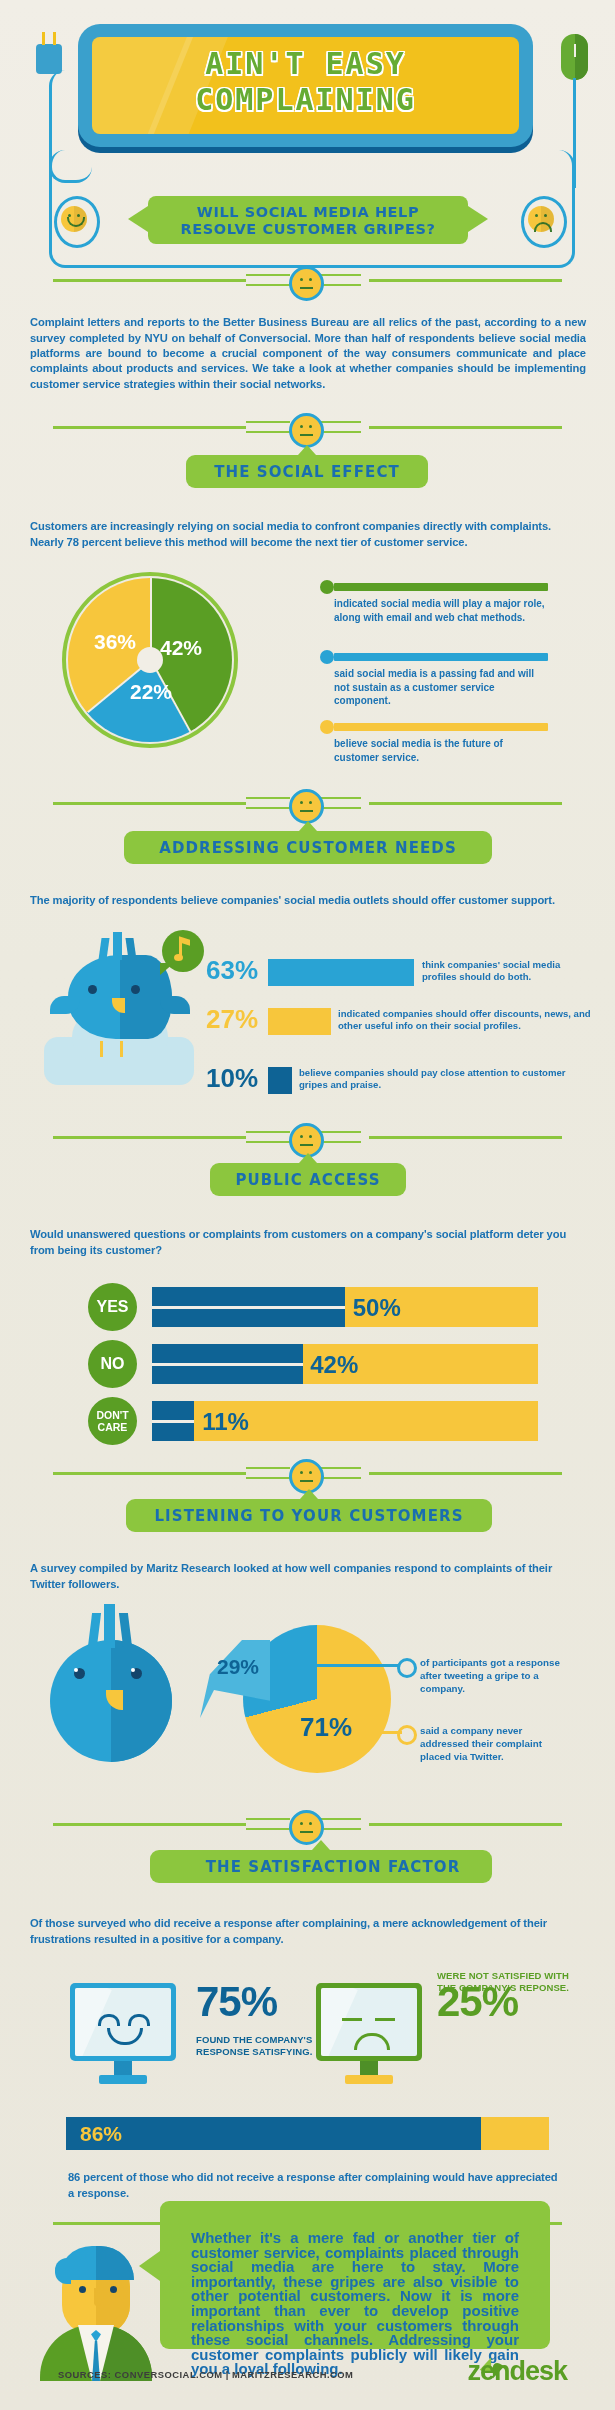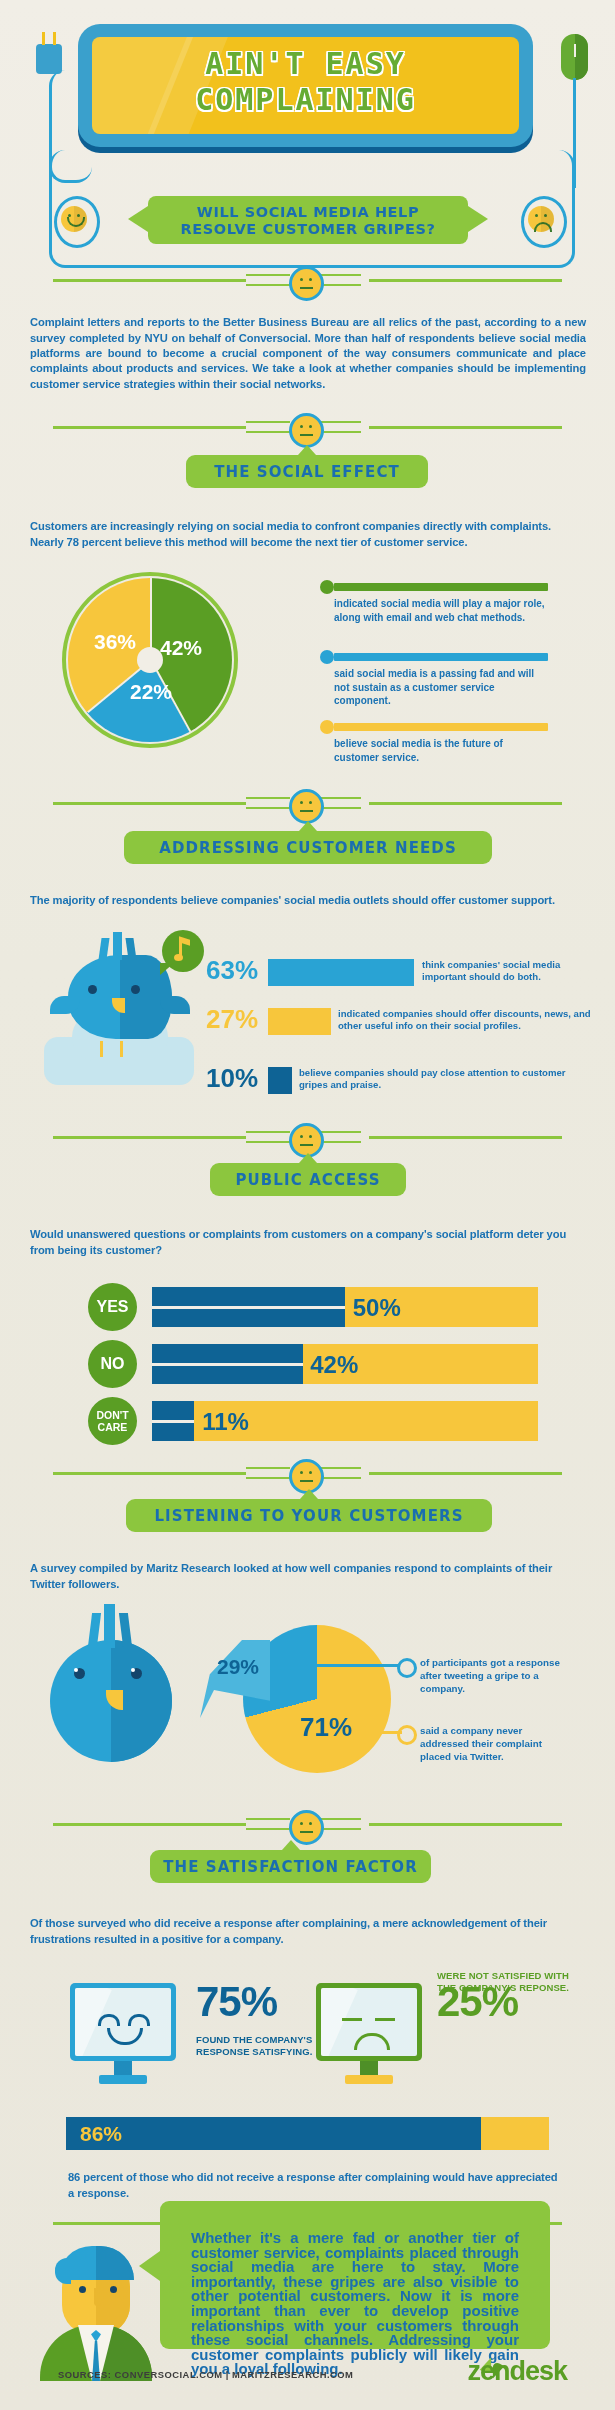--- a/index.html
+++ b/index.html
@@ -333,21 +333,21 @@
   <div style="position:absolute;left:162px;top:930px;width:42px;height:42px;border-radius:50%;background:#5a9e24;"></div>
   <div style="position:absolute;left:160px;top:963px;width:0;height:0;border-top:12px solid #5a9e24;border-right:14px solid transparent;"></div>
   <div style="position:absolute;left:179px;top:938px;width:3px;height:20px;background:#f7c63c;"></div>
   <div style="position:absolute;left:179px;top:938px;width:11px;height:6px;background:#f7c63c;transform:skewY(18deg);"></div>
   <div style="position:absolute;left:174px;top:954px;width:9px;height:7px;border-radius:50%;background:#f7c63c;"></div>
 
   <div class="birdbars">
     <div class="row" style="left:206px;top:955px;width:360px;">
       <div class="pct" style="left:0;top:0;color:#29a3d4;font-size:26px;">63%</div>
       <div class="bar" style="left:62px;top:4px;width:146px;background:#29a3d4;"></div>
-      <div class="txt" style="left:216px;top:4px;width:156px;">think companies' social media important should do both.</div>
+      <div class="txt" style="left:216px;top:4px;width:156px;">think companies' social media profiles should do both.</div>
     </div>
     <div class="row" style="left:206px;top:1004px;width:380px;">
       <div class="pct" style="left:0;top:0;color:#f7c63c;font-size:26px;">27%</div>
       <div class="bar" style="left:62px;top:4px;width:63px;background:#f7c63c;"></div>
       <div class="txt" style="left:132px;top:4px;width:262px;">indicated companies should offer discounts, news, and other useful info on their social profiles.</div>
     </div>
     <div class="row" style="left:206px;top:1063px;width:380px;">
       <div class="pct" style="left:0;top:0;color:#0e6395;font-size:26px;text-align:right;">10%</div>
       <div class="bar" style="left:62px;top:4px;width:24px;background:#0e6395;"></div>
       <div class="txt" style="left:93px;top:4px;width:290px;">believe companies should pay close attention to customer gripes and praise.</div>
@@ -453,21 +453,21 @@
     <div class="tick" style="left:246px;top:21px;width:44px;"></div>
     <div class="tick" style="left:317px;top:11px;width:44px;"></div>
     <div class="tick" style="left:317px;top:21px;width:44px;"></div>
     <div class="dface">
         <div class="e" style="left:8px;"></div>
         <div class="e" style="left:17px;"></div>
         <div class="m"></div>
       </div>
   </div>
 
-  <div class="pill" style="left:150px;top:1850px;width:281px;">THE SATISFACTION FACTOR</div>
+  <div class="pill" style="left:150px;top:1850px;width:318px;padding-left:24px;">THE SATISFACTION FACTOR</div>
 
   <p class="para" style="left:30px;top:1905px;width:530px;text-align:left;">Of those surveyed who did receive a response after complaining, a mere acknowledgement of their frustrations resulted in a positive for a company.</p>
 
   <div class="mon" style="left:70px;top:1983px;background:#29a3d4;">
     <div class="screen">
       <div style="position:absolute;left:-20px;top:-10px;width:36px;height:110px;background:rgba(255,255,255,.5);transform:rotate(24deg);"></div>
       <div style="position:absolute;left:23px;top:26px;width:16px;height:9px;border:3px solid #0e6395;border-bottom:none;border-radius:10px 10px 0 0;"></div>
       <div style="position:absolute;left:53px;top:26px;width:16px;height:9px;border:3px solid #0e6395;border-bottom:none;border-radius:10px 10px 0 0;"></div>
       <div style="position:absolute;left:32px;top:40px;width:30px;height:14px;border:3px solid #0e6395;border-top:none;border-radius:0 0 22px 22px;"></div>
     </div>

